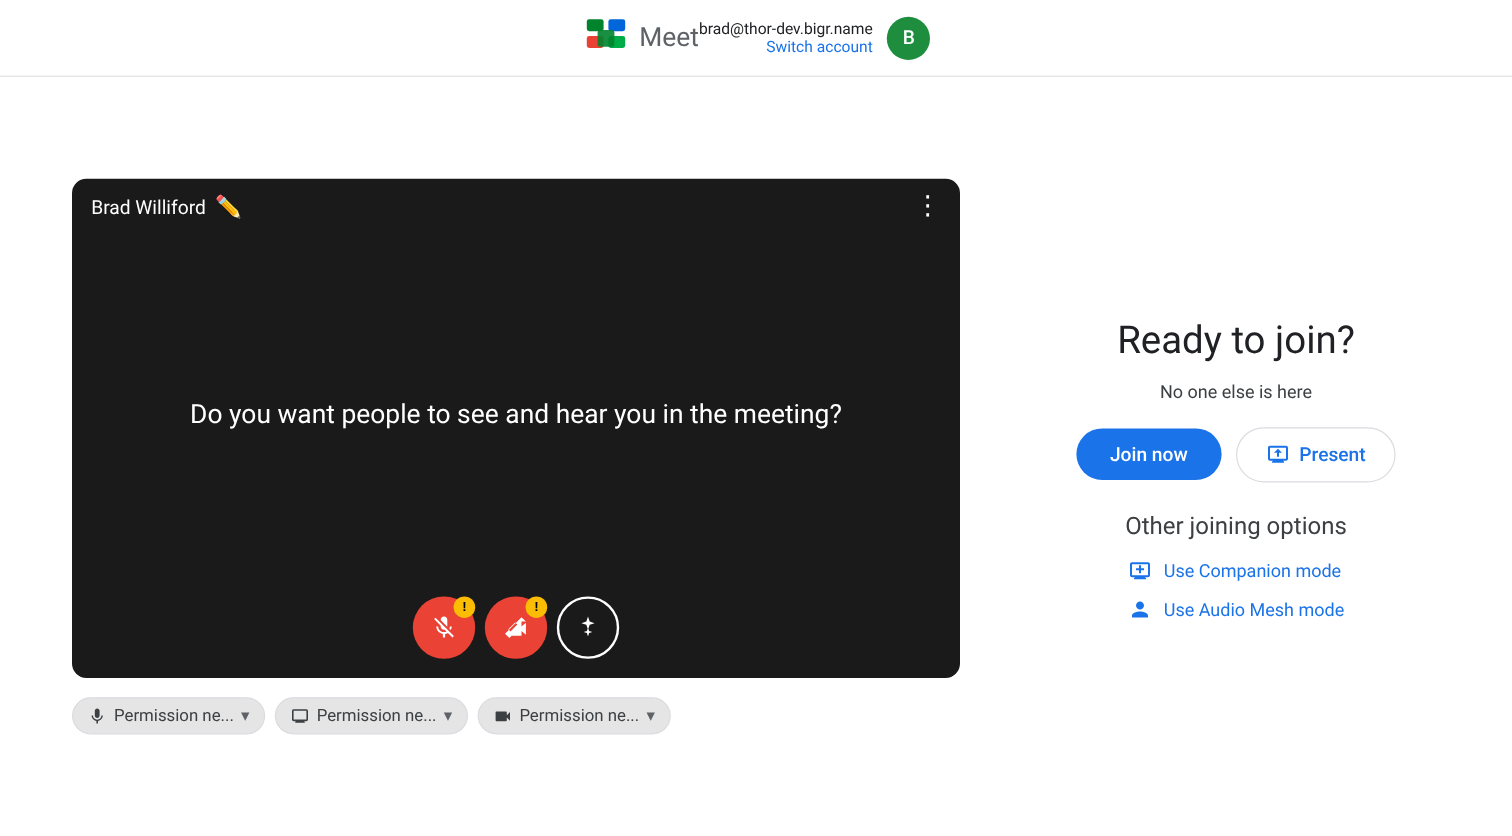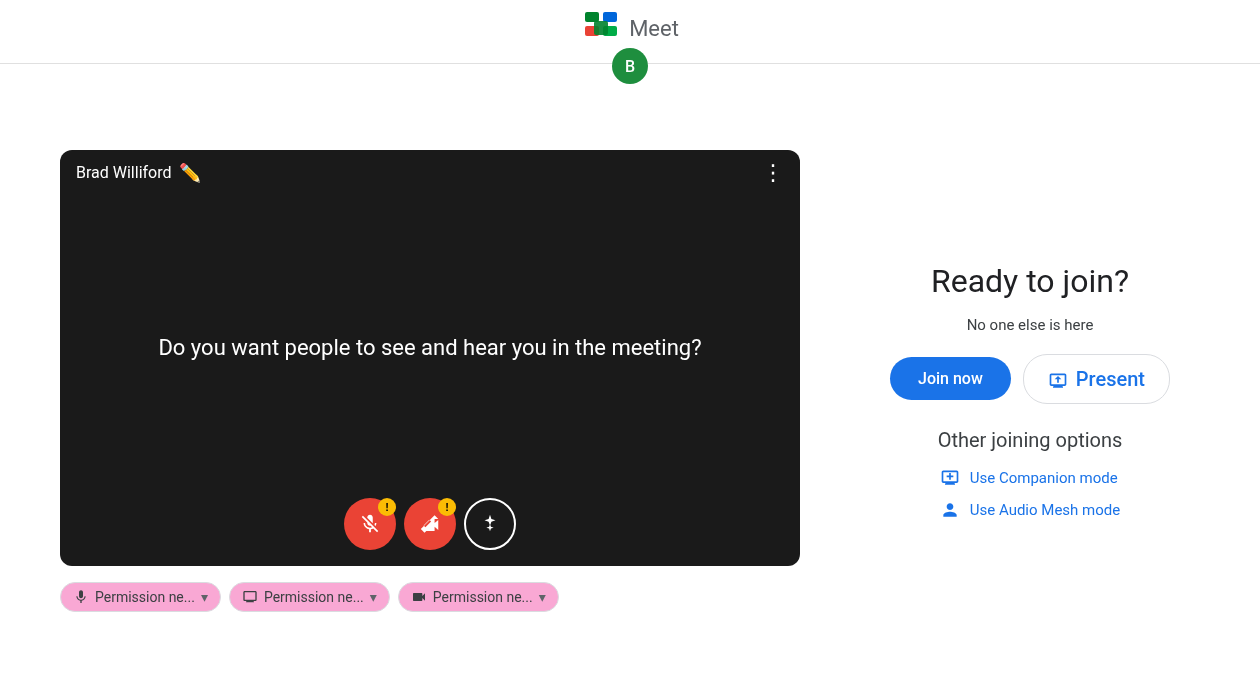--- a/index.html
+++ b/index.html
@@ -9,25 +9,24 @@
       color: #202124;
       width: 1260px;
       height: 697px;
       overflow: hidden;
     }
 
     
     .header {
       display: flex;
       align-items: center;
-      justify-content: flex-start;
+      justify-content: center;
       padding: 8px 16px;
       height: 64px;
       border-bottom: 1px solid #e0e0e0;
-      flex-direction: column;
     }
     .header-left {
       display: flex;
       align-items: center;
       gap: 8px;
     }
     .logo-icon {
       width: 40px;
       height: 40px;
     }
@@ -194,21 +193,21 @@
     .perm-select {
       display: flex;
       align-items: center;
       gap: 6px;
       border: 1px solid #dadce0;
       border-radius: 20px;
       padding: 6px 12px;
       font-size: 13px;
       color: #3c4043;
       cursor: pointer;
-      background: #f9a8d4;
+      background: #e5e5e5;
     }
     .perm-select span { font-size: 14px; }
     .chevron { font-size: 12px; color: #5f6368; }
 
     
     .right-panel {
       flex: 1;
       display: flex;
       flex-direction: column;
       align-items: center;
@@ -236,28 +235,28 @@
       border: none;
       border-radius: 24px;
       padding: 12px 28px;
       font-size: 16px;
       cursor: pointer;
       font-family: inherit;
       font-weight: 500;
     }
     .present-btn {
       display: flex;
-      align-items: flex-end;
+      align-items: center;
       gap: 8px;
       background: #fff;
       color: #1a73e8;
       border: 1px solid #dadce0;
       border-radius: 24px;
       padding: 12px 24px;
-      font-size: 20px;
+      font-size: 16px;
       cursor: pointer;
       font-family: inherit;
       font-weight: 500;
     }
     .present-icon { font-size: 18px; }
 
     .other-options-title {
       font-size: 20px;
       color: #3c4043;
       margin-top: 8px;
@@ -297,20 +296,24 @@
 
       <rect x="4" y="4" width="14" height="10" rx="2" fill="#00832d"></rect>
       <rect x="22" y="4" width="14" height="10" rx="2" fill="#0066da"></rect>
       <rect x="4" y="18" width="14" height="10" rx="2" fill="#e94235"></rect>
       <rect x="22" y="18" width="14" height="10" rx="2" fill="#00ac47"></rect>
       <rect x="13" y="13" width="14" height="14" rx="2" fill="#00832d" opacity="0.9"></rect>
     </svg>
     <span class="app-name">Meet</span>
   </div>
   <div class="header-right">
+    <div class="account-info">
+      <div class="account-email">brad@thor-dev.bigr.name</div>
+      <div class="account-switch">Switch account</div>
+    </div>
     <div class="avatar">B</div>
   </div>
 </header>
 
 <main class="main">
 
   <div class="video-section">
     <div class="video-container">
 
       <div class="video-header">

